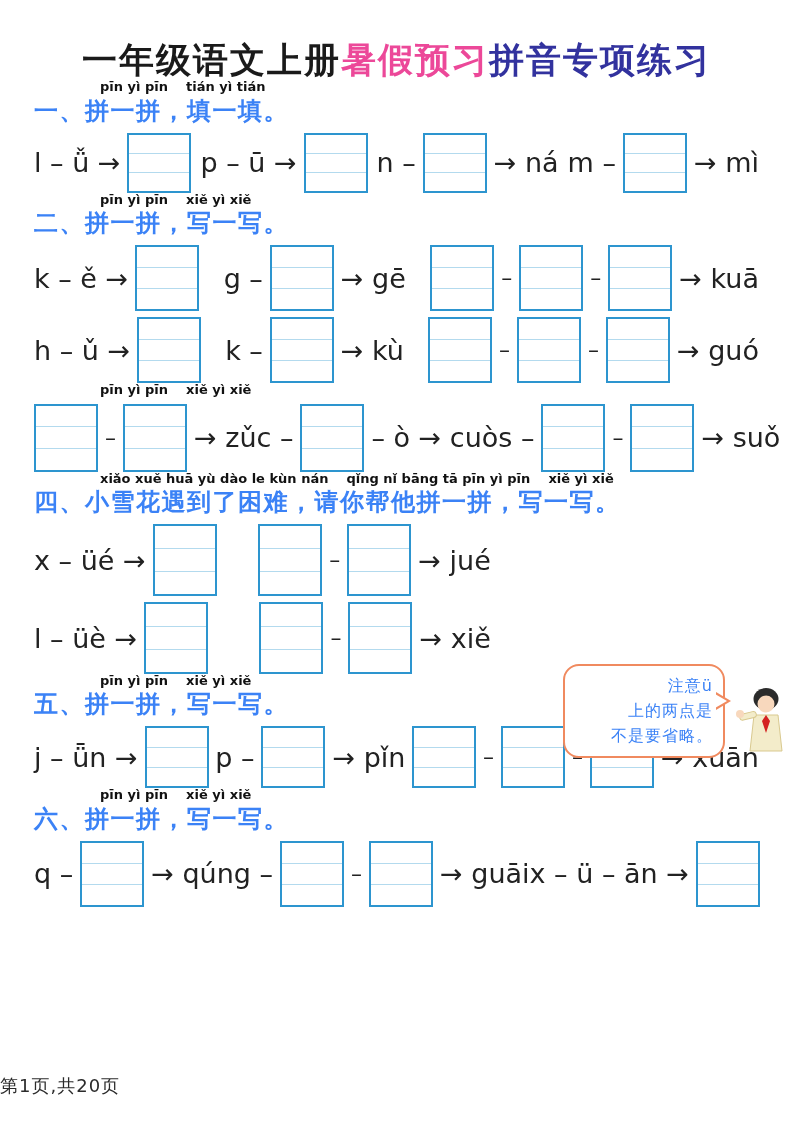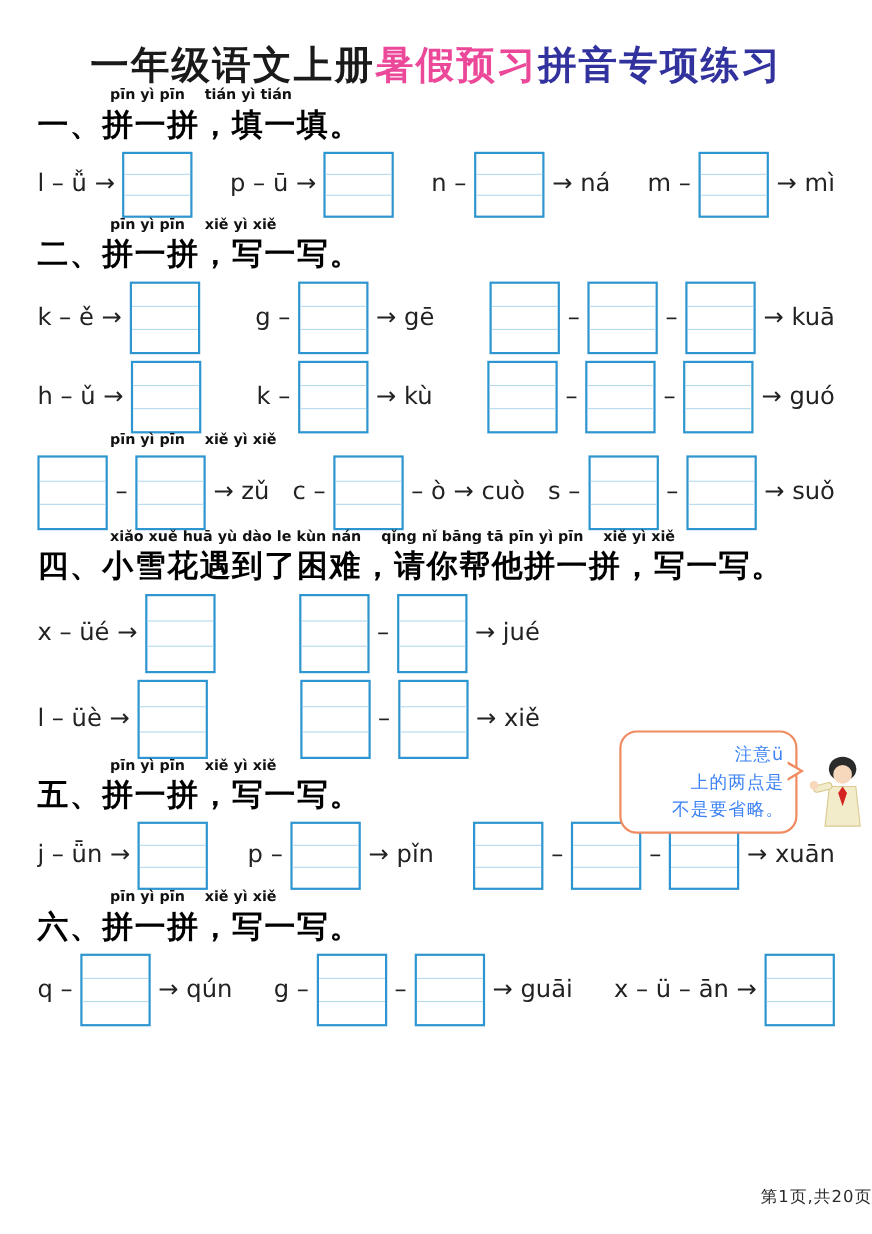--- a/index.html
+++ b/index.html
@@ -21,27 +21,27 @@
     margin:10px -34px 0; background:#149e3e; color:#ffffff; text-align:center;
     font-size:27px; font-weight:800; letter-spacing:7px; padding:6px 0 8px;
   }
 
   .exercise { margin-top:0; }
   .pinyin-hint {
     margin-left:66px; font-size:13px; line-height:1.1; color:#111;
     white-space:pre; font-weight:600;
   }
   .sec-heading {
-    margin:1px 0 0; font-size:28px; font-weight:900; color:#000000;
+    margin:1px 0 0; font-size:24px; font-weight:900; color:#3b82f6;
     letter-spacing:1.5px; line-height:1.3;
   }
   .row { display:flex; align-items:center; justify-content:space-between; margin-top:6px; }
   .row.narrow { width:63%; }
   .item { display:flex; align-items:center; gap:7px; }
-  .syl { font-size:22px; color:#222; white-space:pre; line-height:1; }
+  .syl { font-size:27px; color:#222; white-space:pre; line-height:1; }
   .sep { font-size:22px; color:#222; line-height:1; }
 
   .pbox {
     width:64px; height:var(--bh,66px); border:2px solid #2d95cf; background:#fff;
     display:flex; flex-direction:column; box-sizing:border-box; flex:none;
   }
   .pbox i { flex:1; display:block; }
   .pbox i + i { border-top:1.5px solid #b3daee; }
 
   .note-wrap { position:absolute; right:4px; top:656px; width:226px; height:120px; }
@@ -55,22 +55,22 @@
   }
   .note-bubble::after {
     content:""; position:absolute; right:-11px; top:28px;
     border:7px solid transparent; border-left:12px solid #ffffff;
   }
   .note-line { font-size:16px; line-height:1.55; color:#3b82f6; letter-spacing:1px; white-space:nowrap;text-align:right; }
   .note-line.first { text-indent:2.1em; }
   .teacher { position:absolute; right:0; top:30px; }
 
   .footer {
-    position:absolute; left:0; right:0; bottom:24px; text-align:right;
-    font-size:15px; color:#2b2b2b; letter-spacing:1px;
+    position:absolute; left:0; right:0; bottom:24px; text-align:left;
+    font-size:18px; color:#2b2b2b; letter-spacing:1px;
   }
 </style>
 </head>
 <body>
 
 <div class="page">
   <h1 class="title"><span>一年级语文上册</span><span class="t-red">暑假预习</span><span class="t-blue">拼音专项练习</span></h1>
 
 
   <main id="sections">

